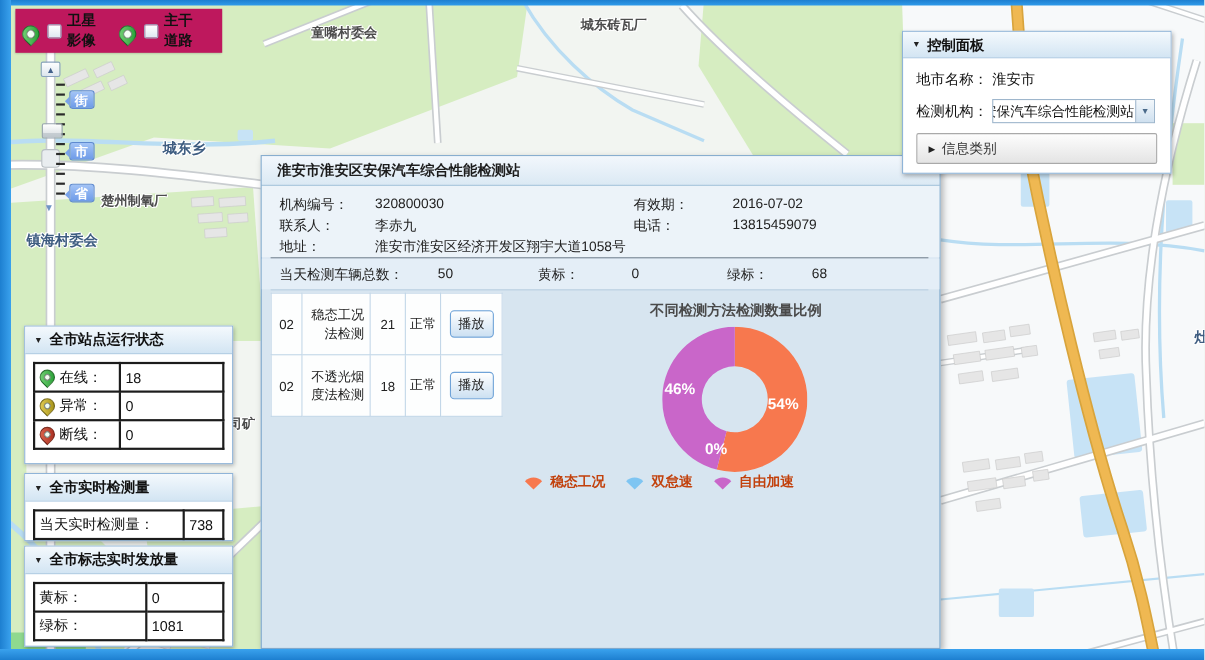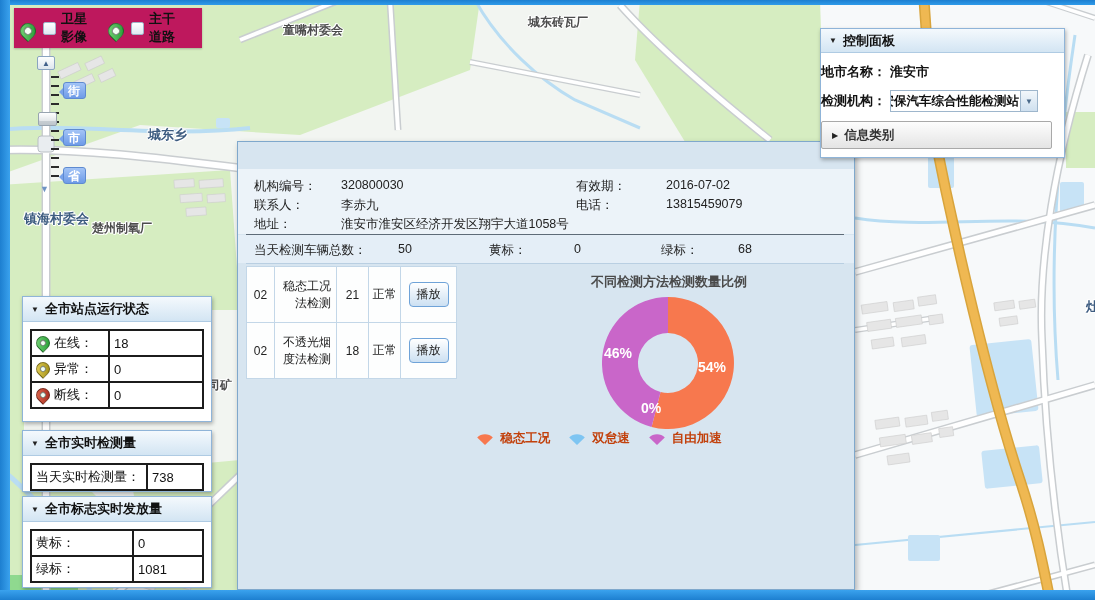--- a/index.html
+++ b/index.html
@@ -84,21 +84,21 @@
   .donut { position:absolute; left:364px; top:155px; }
   .slice-label { position:absolute; width:44px; text-align:center; font-size:14px; font-weight:bold; color:#fff; }
   .legend { position:absolute; left:160px; top:288px; width:400px; display:flex; justify-content:center; gap:16px; align-items:center; }
   .legend-item { display:flex; align-items:center; gap:4px; }
   .legend-item span { font-size:12.5px; color:#c2410c; font-weight:bold; }
 
   
   .ctl { position:absolute; left:820px; top:28px; width:245px; height:130px; background:#fff; border:1px solid #8fb4d8;
          box-shadow:1px 2px 4px rgba(0,0,0,.3); z-index:7; }
   .ctl .panel-header { height:24px; }
-  .ctl-body { position:relative; padding:10px 12px 0 0;font-weight:bold; }
+  .ctl-body { position:relative; padding:10px 12px 0 12px; }
   .ctl-row { display:flex; align-items:center; margin-bottom:9px; font-size:13px; color:#111; }
   .ctl-row .lbl { white-space:nowrap; margin-right:4px; }
   .select { display:flex; width:148px; height:22px; border:1px solid #9eb6cc; background:#fff; cursor:pointer; }
   .select .val { flex:1; overflow:hidden; display:flex; justify-content:flex-end; align-items:center;
                  white-space:nowrap; font-size:12.5px; color:#111; padding:0 1px; }
   .select .arrow { width:17px; border-left:1px solid #9eb6cc; background:linear-gradient(#f2f7fb,#cfe0ef);
                    display:flex; align-items:center; justify-content:center; font-size:8px; color:#4a6a8a; }
   .info-cat { margin:2px 0 0 0; height:28px; border:1px solid #a9a9a9; border-radius:2px;
               background:linear-gradient(#fdfdfd,#e4e4e4); display:flex; align-items:center; padding:0 10px;
               font-size:12.5px; color:#333; cursor:pointer; }
@@ -229,21 +229,21 @@
           <rect x="88" y="62" width="18" height="8"></rect>
         <rect x="70" y="74" width="20" height="8"></rect>
           <rect x="95" y="78" width="16" height="8"></rect>
       </g>
     </g>
   </svg>
 
   <div class="map-label" style="left:283px; top:22px;">童嘴村委会</div>
   <div class="map-label" style="left:528px; top:14px;">城东砖瓦厂</div>
   <div class="map-label town" style="left:148px; top:126px;">城东乡</div>
-  <div class="map-label" style="left:92px;  top:174px;margin-top:46px;">楚州制氧厂</div>
+  <div class="map-label" style="left:92px;  top:174px;">楚州制氧厂</div>
   <div class="map-label town" style="left:24px; top:210px;">镇海村委会</div>
   <div class="map-label" style="left:196px; top:377px;">公司矿</div>
   <div class="map-label town" style="left:1086px; top:298px;">灶</div>
 
   <div class="layer-toolbar">
     <span class="pin green toolbar-pin"></span>
     <span class="checkbox"></span>
     <span class="toolbar-label">卫星影像</span>
     <span class="pin green toolbar-pin"></span>
     <span class="checkbox"></span>
@@ -315,21 +315,21 @@
 
   <div class="panel p-realtime">
     <div class="panel-header">
       <span class="tri">▼</span>
       <span>全市实时检测量</span>
     </div>
     <div class="panel-body">
       <table class="blk">
         <tbody>
             <tr>
-          <td style="width:116px;margin-left:32px;">当天实时检测量：</td>
+          <td style="width:136px;margin-left:32px;">当天实时检测量：</td>
           <td>738</td>
         </tr>
       </tbody>
         </table>
     </div>
   </div>
 
   <div class="panel p-flags">
     <div class="panel-header">
       <span class="tri">▼</span>
@@ -345,20 +345,21 @@
         <tr>
           <td>绿标：</td>
           <td>1081</td>
         </tr>
       </tbody>
         </table>
     </div>
   </div>
 
   <div class="popup">
+    <div class="popup-titlebar">淮安市淮安区安保汽车综合性能检测站</div>
 
     <div class="popup-info"></div>
     <span class="inf" style="left:16px; top:36px;">机构编号：</span>
     <span class="inf" style="left:103px; top:36px;">320800030</span>
     <span class="inf" style="left:338px; top:36px;">有效期：</span>
     <span class="inf" style="left:428px; top:36px;">2016-07-02</span>
     <span class="inf" style="left:16px; top:55px;">联系人：</span>
     <span class="inf" style="left:103px; top:55px;">李赤九</span>
     <span class="inf" style="left:338px; top:55px;text-align:center;">电话：</span>
     <span class="inf" style="left:428px; top:55px;">13815459079</span>

